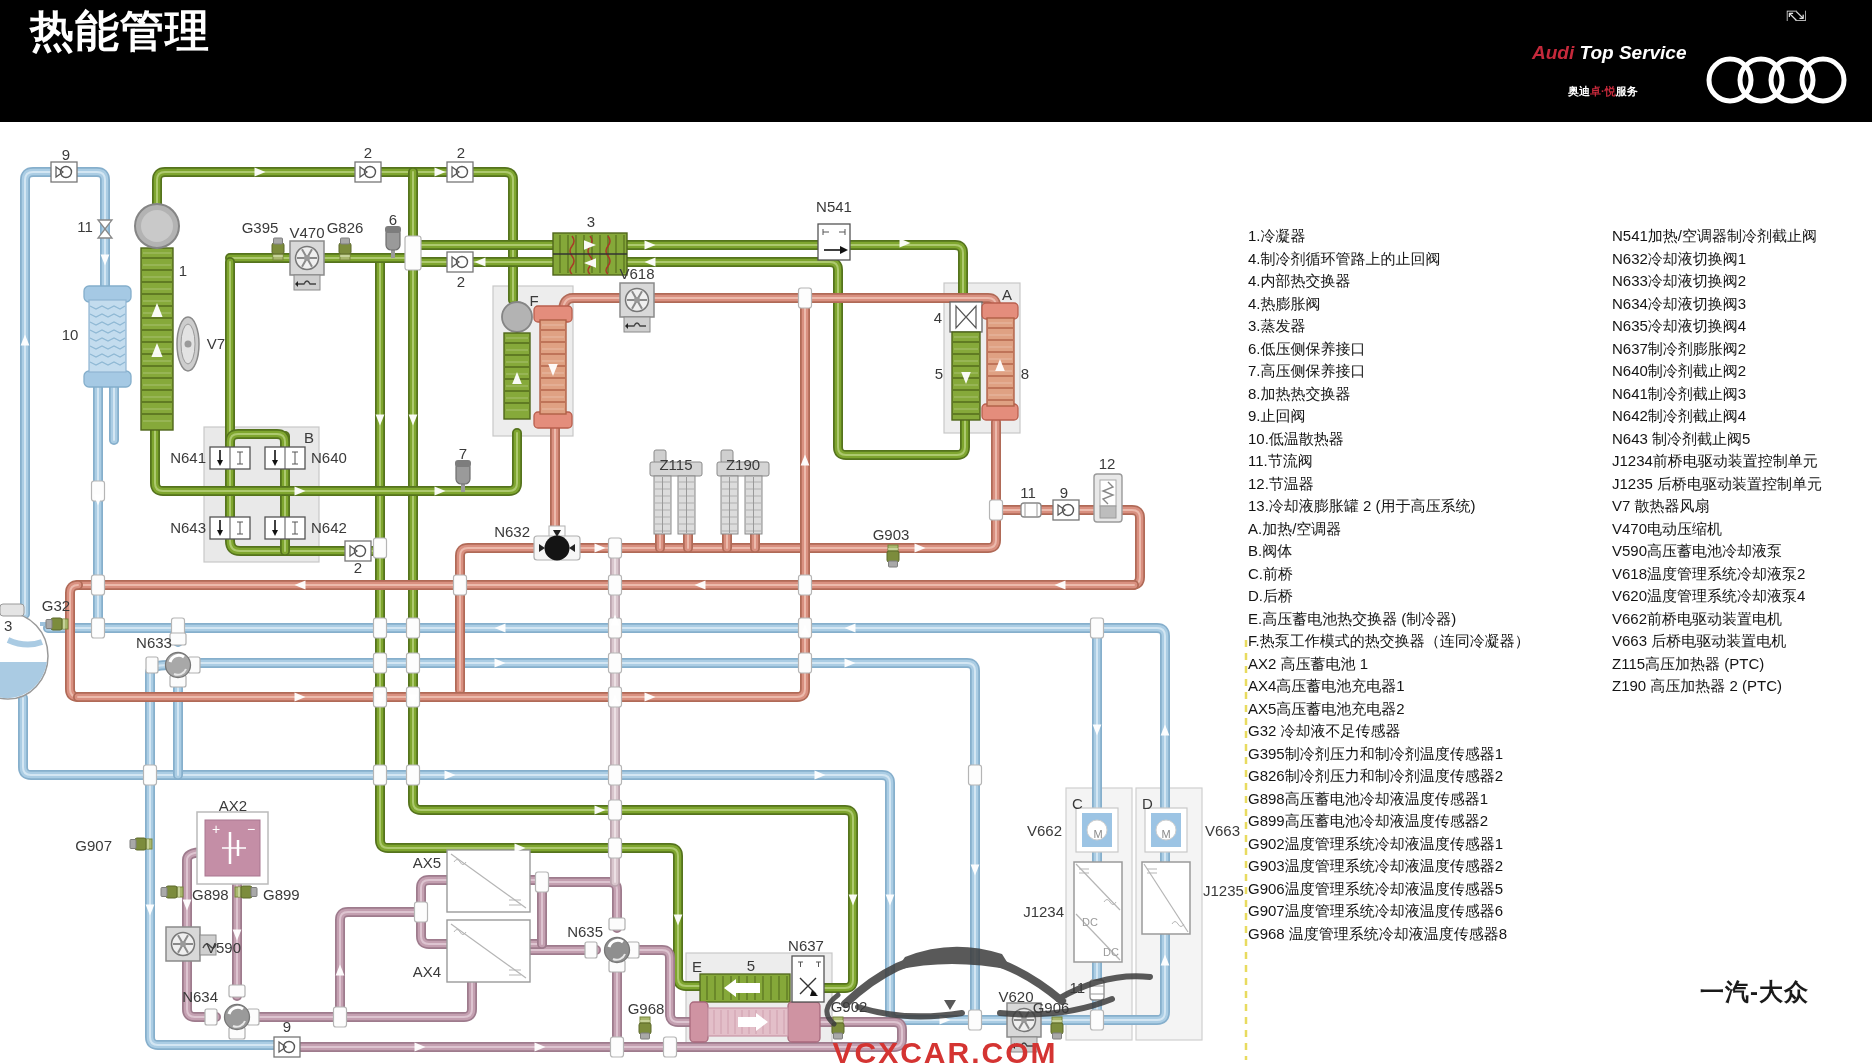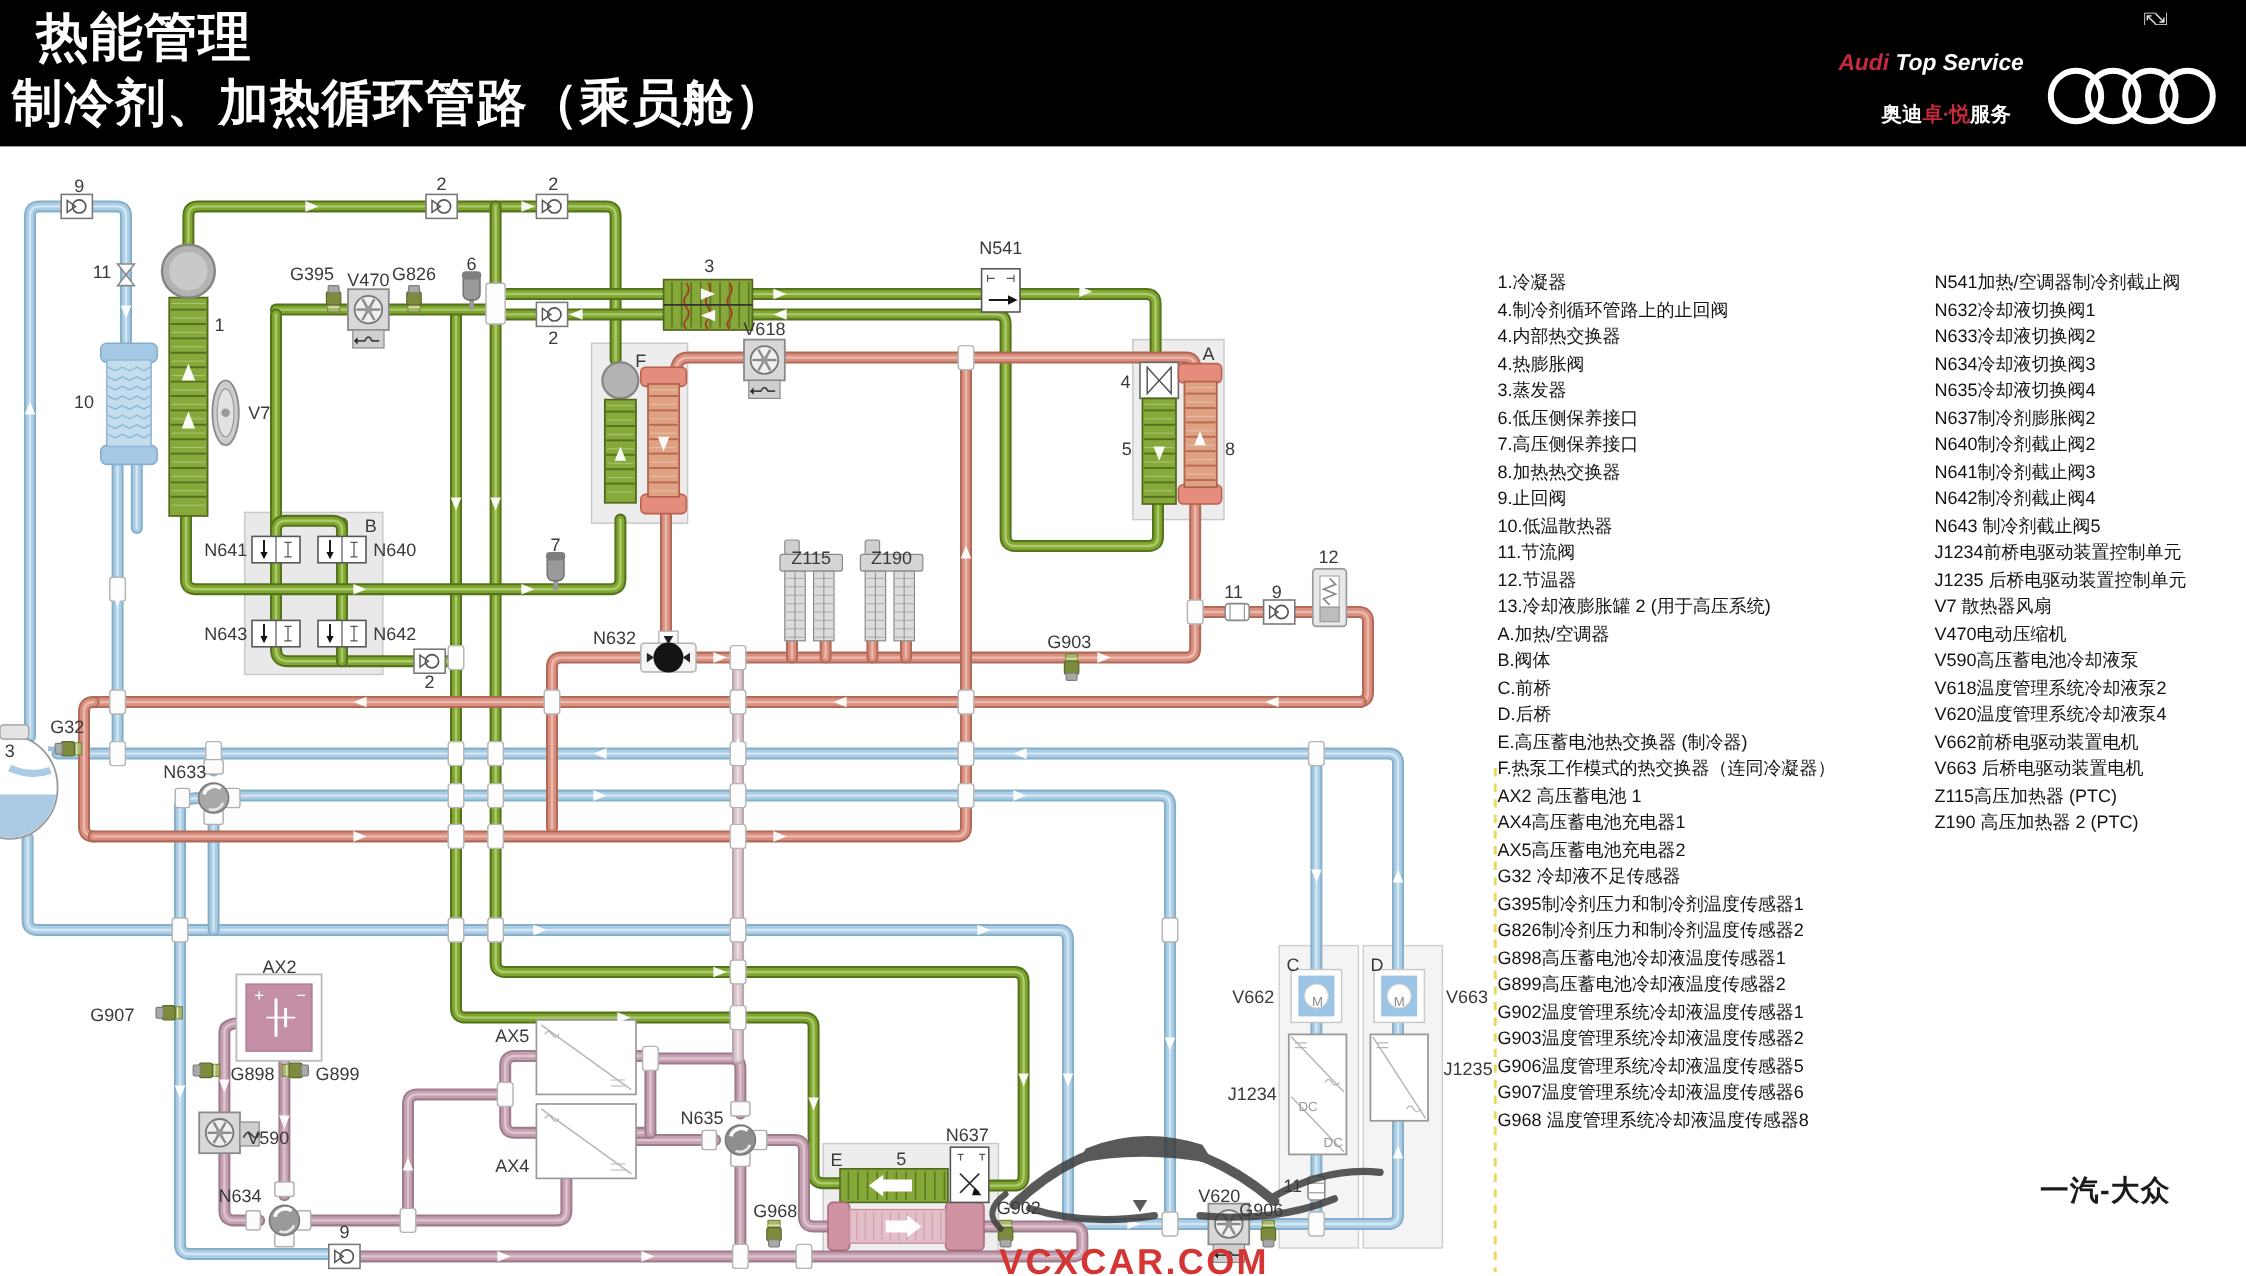--- a/index.html
+++ b/index.html
@@ -2,21 +2,21 @@
 <html><head>
 <meta charset="utf-8">
 <style>
   html,body{margin:0;padding:0;background:#fff;font-family:"Liberation Sans",sans-serif;}
   #page{position:relative;width:1872px;height:1063px;overflow:hidden;background:#fff;}
   .hdr{position:absolute;left:0;top:0;width:1872px;height:122px;background:#000;color:#fff;z-index:5;}
   .t1{position:absolute;left:10px;top:2px;font-size:44px;font-weight:bold;letter-spacing:1px;margin-left:20px;}
   .t2{position:absolute;left:10px;top:58px;font-size:42px;font-weight:bold;letter-spacing:1px;}
   .audi{position:absolute;left:1532px;top:42px;font-size:19px;font-weight:bold;font-style:italic;white-space:nowrap;}
   .audi .red{color:#c5293b;}
-  .audicn{position:absolute;left:1568px;top:84px;font-size:17px;font-weight:bold;}
+  .audicn{position:absolute;left:1568px;top:84px;font-size:11px;font-weight:bold;}
   .audicn .red{color:#c5293b;}
   .rings{position:absolute;left:1705px;top:52px;}
   .collapse{position:absolute;left:1786px;top:8px;color:#e0e0e0;font-size:14px;letter-spacing:-3px;cursor:pointer;}
   .legend{position:absolute;top:225px;font-size:15px;line-height:22.5px;color:#141414;z-index:3;white-space:nowrap;}
   #leg1{left:1248px;}
   #leg2{left:1612px;}
   svg#diag{position:absolute;left:0;top:0;z-index:1;}
   .wm1{position:absolute;left:785px;top:994px;width:320px;text-align:center;font-size:50px;font-weight:bold;letter-spacing:6px;color:rgba(62,148,193,0.82);z-index:4;}
   .wm2{position:absolute;left:785px;top:1036px;width:320px;text-align:center;font-size:30px;font-weight:bold;letter-spacing:2px;color:#d43432;z-index:4;}
   .fawvw{position:absolute;left:1700px;top:976px;width:170px;font-size:24px;font-weight:bold;color:#1a1a1a;z-index:3;letter-spacing:1px;}
@@ -785,21 +785,20 @@
       <text x="1082" y="926" font-size="11" fill="#9a9a9a" text-anchor="start" font-family="&quot;Liberation Sans&quot;,sans-serif">DC</text>
       <text x="1103" y="956" font-size="11" fill="#9a9a9a" text-anchor="start" font-family="&quot;Liberation Sans&quot;,sans-serif">DC</text>
       <text x="1098" y="838" font-size="11" fill="#8a8a8a" text-anchor="middle" font-family="&quot;Liberation Sans&quot;,sans-serif">M</text>
       <text x="1166" y="838" font-size="11" fill="#8a8a8a" text-anchor="middle" font-family="&quot;Liberation Sans&quot;,sans-serif">M</text>
       <text x="216" y="834" font-size="14" fill="#ffffff" text-anchor="middle" font-family="&quot;Liberation Sans&quot;,sans-serif">+</text>
       <text x="251" y="834" font-size="14" fill="#ffffff" text-anchor="middle" font-family="&quot;Liberation Sans&quot;,sans-serif">−</text>
     </svg>
 
   <div class="hdr">
     <div class="t1">热能管理</div>
-    <div class="t2">制冷剂、加热循环管路（乘员舱）</div>
     <div class="audi"><span class="red">Audi</span><span> Top Service</span></div>
     <div class="audicn"><span>奥迪</span><span class="red">卓·悦</span><span>服务</span></div>
     <svg class="rings" width="145" height="55" viewBox="0 0 145 55">
       <g fill="none" stroke="#fff" stroke-width="5">
         <circle cx="25" cy="28" r="21"></circle>
           <circle cx="56" cy="28" r="21"></circle>
           <circle cx="87" cy="28" r="21"></circle>
           <circle cx="118" cy="28" r="21"></circle>
       </g>
     </svg>

